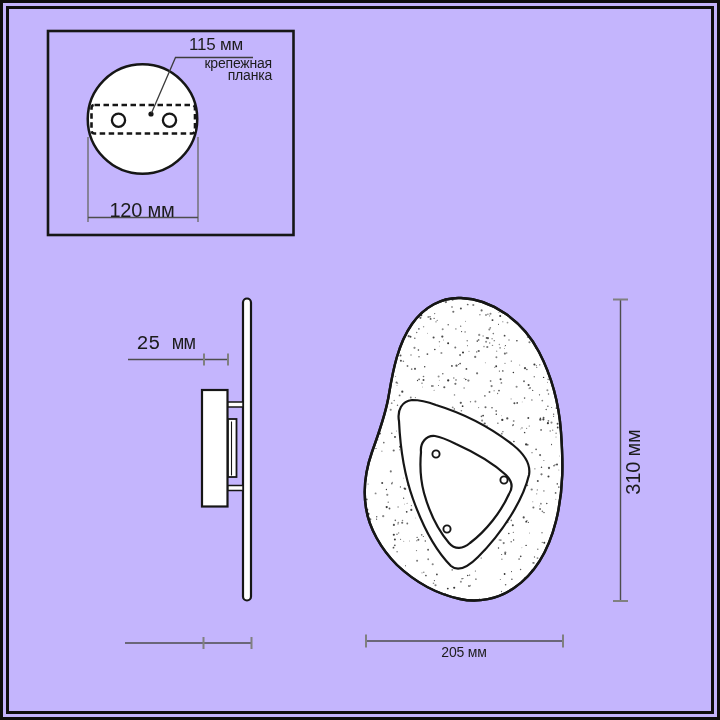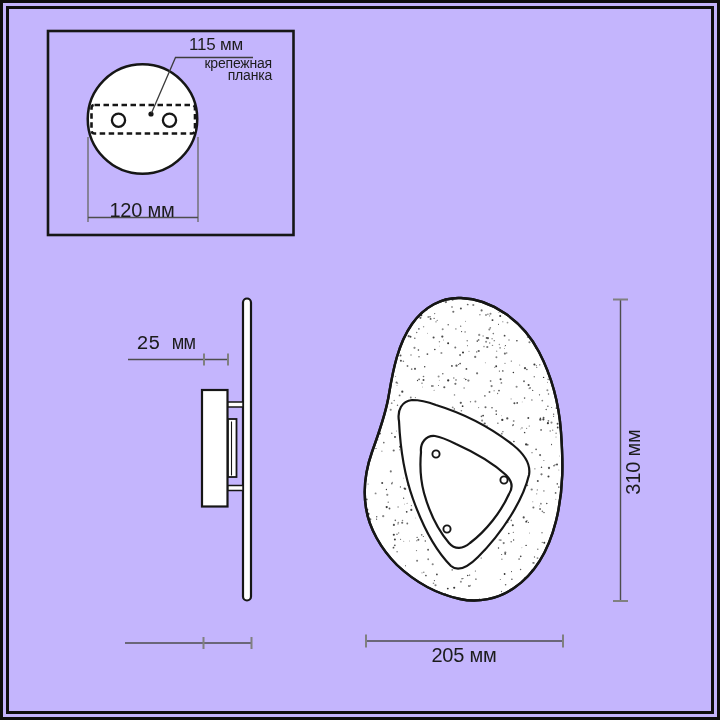--- a/index.html
+++ b/index.html
@@ -8,21 +8,21 @@
   .frame-outer{position:absolute;inset:0;border:3px solid #0f0f0f;pointer-events:none;}
   .frame-inner{position:absolute;inset:6px;border:3px solid #0f0f0f;pointer-events:none;}
   svg.canvas{position:absolute;left:0;top:0;}
   .dimtext{position:absolute;line-height:1;font-size:20px;letter-spacing:-0.2px;
            color:#1c1c1c;text-align:center;white-space:nowrap;}
   #t115{left:172px;top:36px;width:88px;font-size:17px;}
   #tbracket{left:164px;top:58px;width:108px;font-size:14px;line-height:11.5px;text-align:right;}
   #t120{left:86px;top:193px;width:112px;margin-top:7px;}
   #t25{left:114px;top:334px;width:104px;font-family:Liberation Mono, monospace;}
   #t45{left:110px;top:643px;width:104px;}
-  #t205{left:408px;top:645px;width:112px;font-size:20px;}
+  #t205{left:408px;top:645px;width:112px;font-size:14px;}
   #t310{left:565px;top:450px;width:140px;height:24px;transform:rotate(-90deg);}
 </style>
 </head>
 <body>
 
 <div class="page">
 
   <svg class="canvas" width="720" height="720" viewBox="0 0 720 720">
     <defs>
       <clipPath id="pebbleClip">

